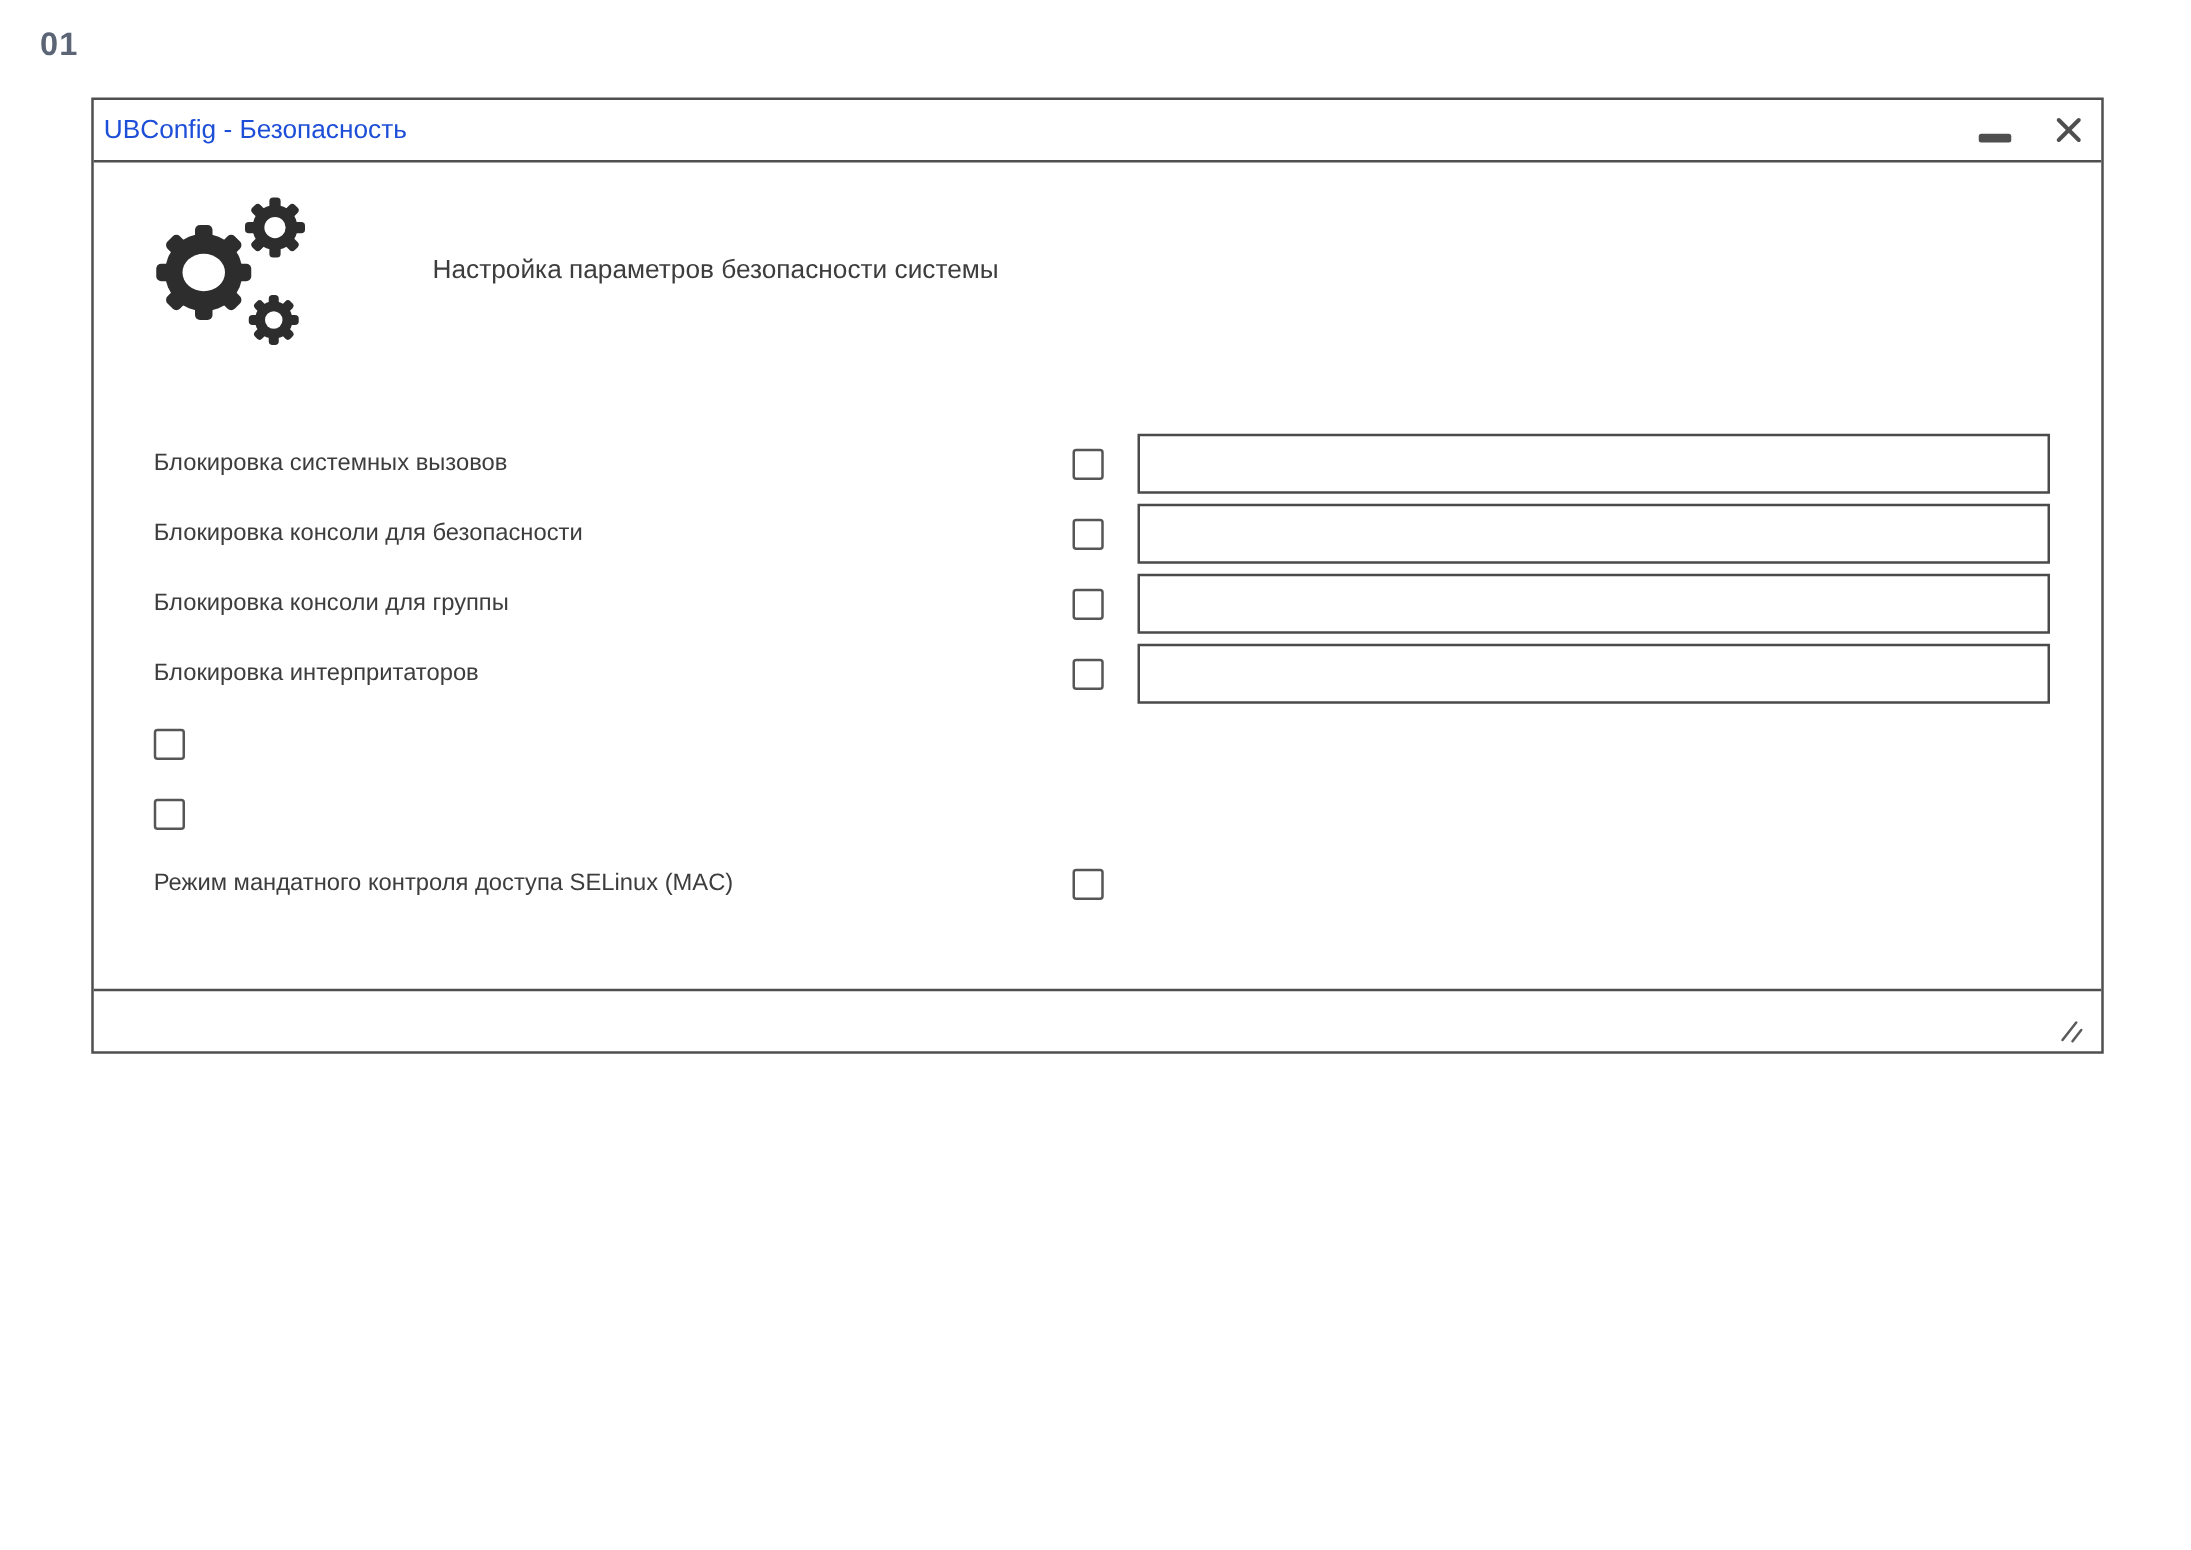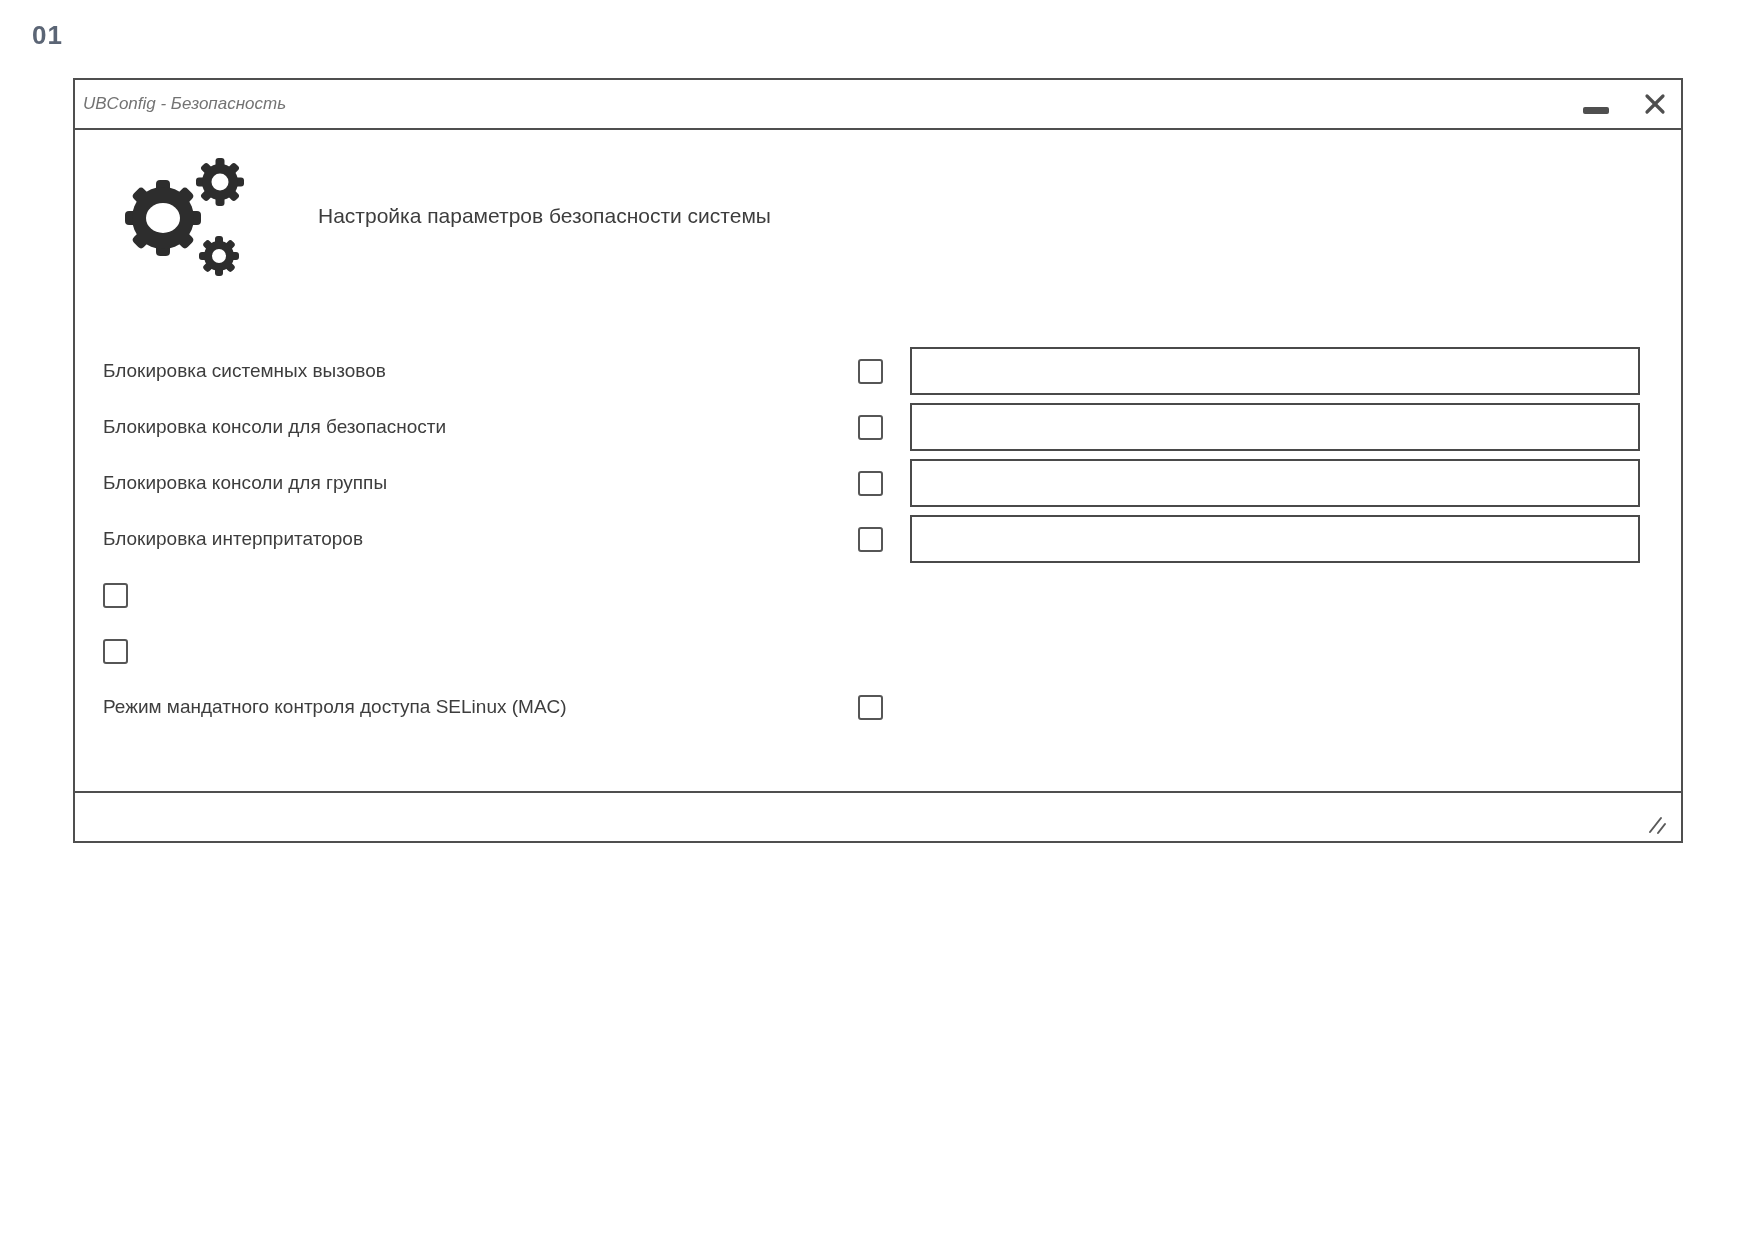--- a/index.html
+++ b/index.html
@@ -39,25 +39,24 @@
     position: absolute;
     left: 0; right: 0; top: 0;
     height: 50px;
     border-bottom: 2px solid #4f4f4f;
     display: flex;
     align-items: center;
     padding: 0 14px 0 8px;
     box-sizing: border-box;
   }
   .titlebar-title {
-    font-size: 17px;
-    color: #737373;
+    font-size: 21px;
+    color: #1d4ed8;
     margin-right: auto;
     white-space: nowrap;
-    font-style: italic;
   }
   .btn-minimize {
     width: 26px;
     height: 7px;
     border-radius: 2px;
     background: #4f4f4f;
     margin-right: 34px;
     position: relative;
     top: 6px;
     cursor: pointer;
@@ -79,31 +78,31 @@
 
   .header-group {
     position: absolute;
     left: 38px;
     top: 16px;
     display: flex;
     align-items: center;
   }
   .gears { width: 150px; height: 140px; }
   .header-heading {
-    margin-left: 55px;
+    margin-left: 83px;
     font-size: 21px;
     color: #3d3d3d;
     white-space: nowrap;
   }
 
   .rows {
     position: absolute;
     left: 0; right: 12px;
     top: 213px;
-    padding: 0 29px 0 28px;
+    padding: 0 29px 0 48px;
   }
   .form-row {
     height: 56px;
     display: grid;
     grid-template-columns: 1fr 25px 757px;
     align-items: center;
   }
   .row-label {
     font-size: 19px;
     color: #3d3d3d;

